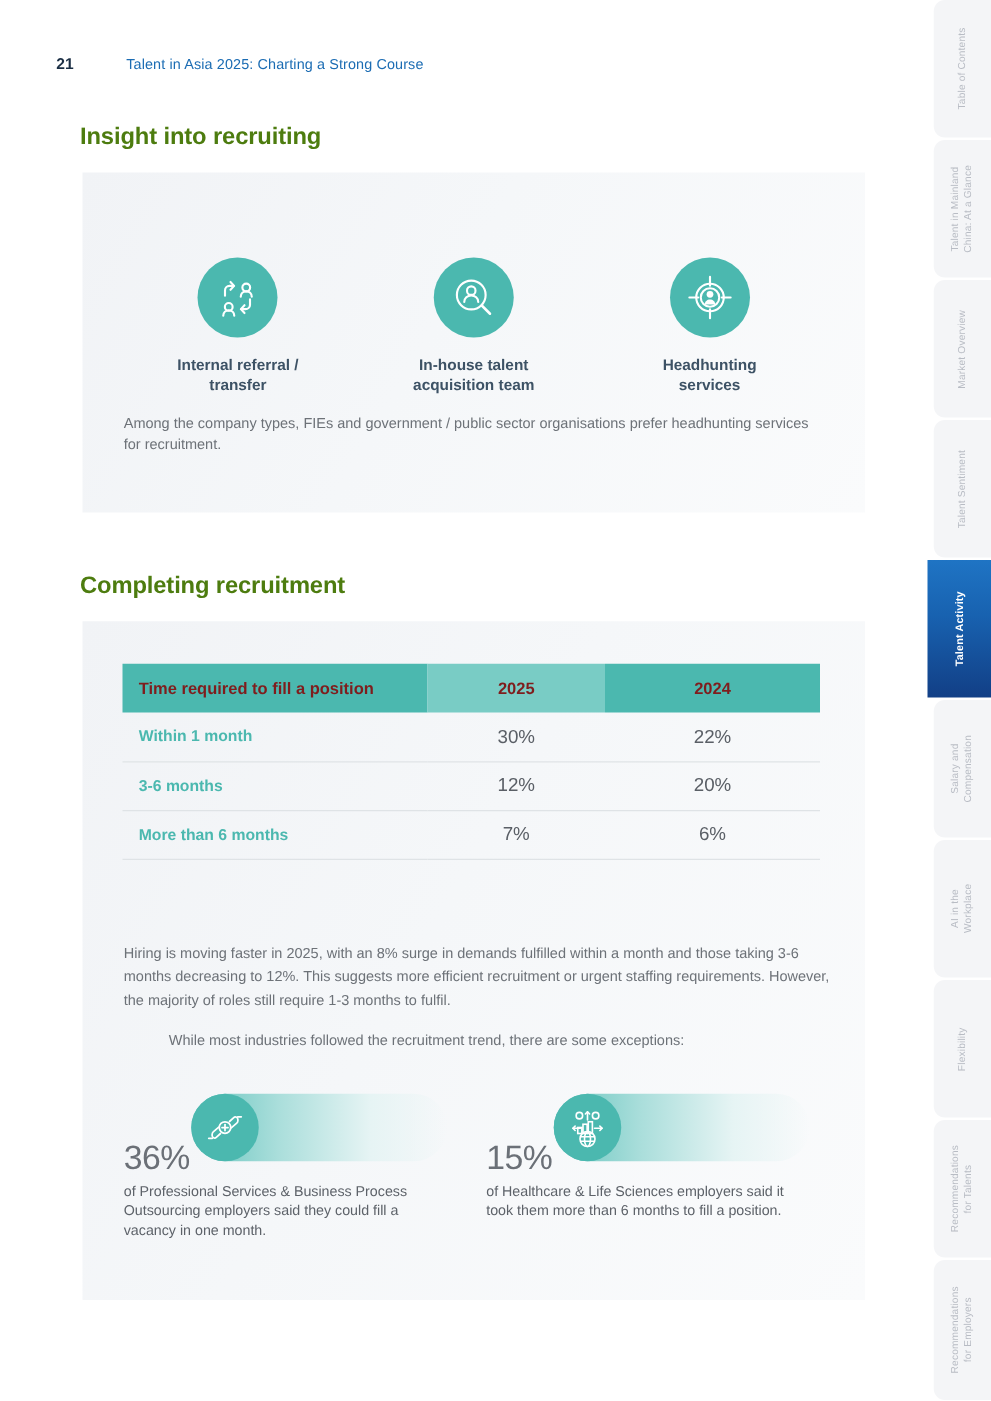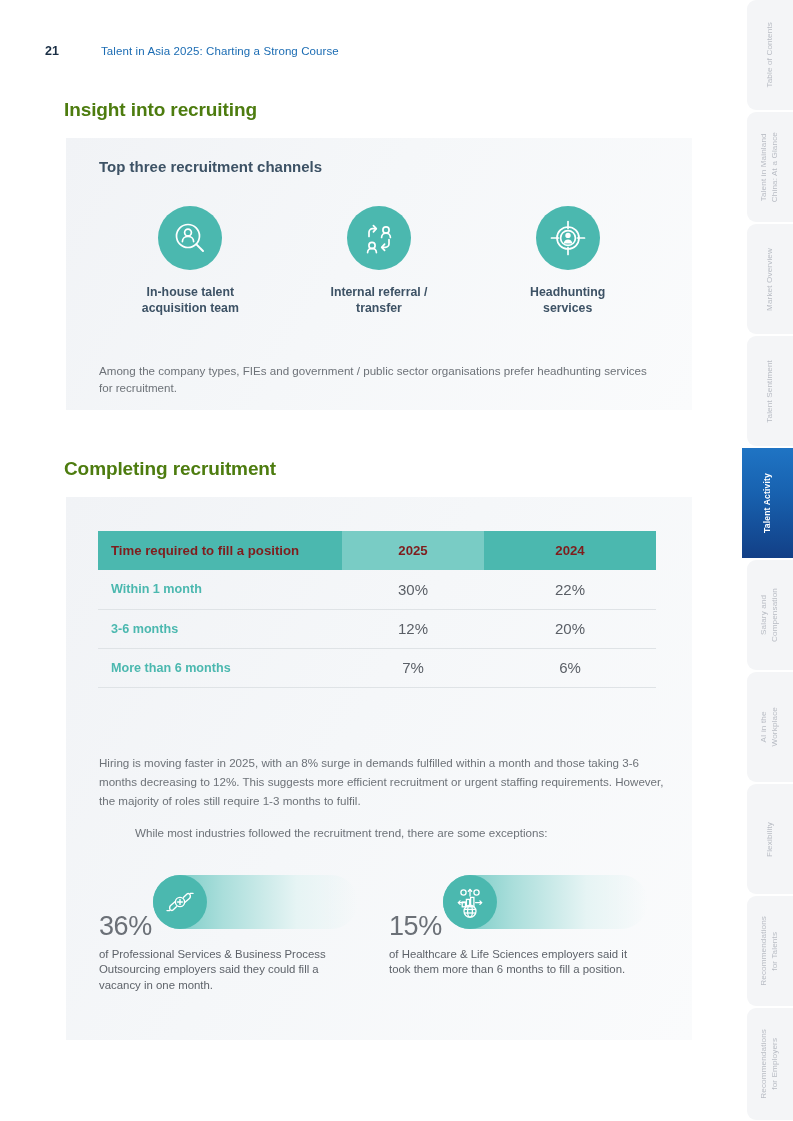--- a/index.html
+++ b/index.html
@@ -107,21 +107,21 @@
     font-weight: bold;
     color: #3d5265;
     text-align: center;
     line-height: 1.32;
     white-space: pre-line;
   }
 
   .panel-note {
     position: absolute;
     left: 33px;
-    top: 224px;
+    top: 192px;
     width: 560px;
     font-size: 11.6px;
     color: #6d7278;
     line-height: 1.5;
   }
 
   
   .rec-table {
     position: absolute;
     left: 32px;
@@ -272,52 +272,51 @@
   <div class="page-header">
     <div class="page-number">21</div>
     <div class="header-title">Talent in Asia 2025: Charting a Strong Course</div>
   </div>
 
   <div class="content">
 
     <div class="section-heading" id="heading-insight">Insight into recruiting</div>
 
     <div class="panel" id="panel-channels">
-      <div class="panel-title">Top three recruitment channels</div>
 
       <div class="channels">
-
-        <div class="channel">
-          <div class="channel-icon">
-            <svg width="40" height="40" viewBox="0 0 40 40" fill="none" stroke="#ffffff" stroke-width="1.7">
-              <circle cx="18" cy="18" r="11.5"></circle>
-              <line x1="26.4" y1="26.4" x2="33" y2="33" stroke-linecap="round" stroke-width="2"></line>
-              <circle cx="18" cy="14.5" r="3.4"></circle>
-              <path d="M12.4 23.6c0-3.1 2.5-5.2 5.6-5.2s5.6 2.1 5.6 5.2" stroke-linecap="round"></path>
-            </svg>
-          </div>
-          <div class="channel-label">In-house talent
-acquisition team</div>
-        </div>
 
         <div class="channel">
           <div class="channel-icon">
             <svg width="40" height="40" viewBox="0 0 40 40" fill="none" stroke="#ffffff" stroke-width="1.7">
               <circle cx="27" cy="12" r="3.1"></circle>
               <path d="M22.6 19.4c0-2.6 2-4.3 4.4-4.3s4.4 1.7 4.4 4.3" stroke-linecap="round"></path>
               <circle cx="13" cy="27.5" r="3.1"></circle>
               <path d="M8.6 34.6c0-2.6 2-4.3 4.4-4.3s4.4 1.7 4.4 4.3" stroke-linecap="round"></path>
               <path d="M10 18.5v-4.2c0-2 1.6-3.6 3.6-3.6h3.2" stroke-linecap="round" stroke-linejoin="round"></path>
               <path d="M14.4 7.6l2.9 3.1-2.9 3.1" stroke-linecap="round" stroke-linejoin="round"></path>
               <path d="M30 21.5v4.2c0 2-1.6 3.6-3.6 3.6h-3.2" stroke-linecap="round" stroke-linejoin="round"></path>
               <path d="M25.6 32.4l-2.9-3.1 2.9-3.1" stroke-linecap="round" stroke-linejoin="round"></path>
             </svg>
           </div>
           <div class="channel-label">Internal referral /
 transfer</div>
+        </div>
+
+        <div class="channel">
+          <div class="channel-icon">
+            <svg width="40" height="40" viewBox="0 0 40 40" fill="none" stroke="#ffffff" stroke-width="1.7">
+              <circle cx="18" cy="18" r="11.5"></circle>
+              <line x1="26.4" y1="26.4" x2="33" y2="33" stroke-linecap="round" stroke-width="2"></line>
+              <circle cx="18" cy="14.5" r="3.4"></circle>
+              <path d="M12.4 23.6c0-3.1 2.5-5.2 5.6-5.2s5.6 2.1 5.6 5.2" stroke-linecap="round"></path>
+            </svg>
+          </div>
+          <div class="channel-label">In-house talent
+acquisition team</div>
         </div>
 
         <div class="channel">
           <div class="channel-icon">
             <svg width="40" height="40" viewBox="0 0 40 40" fill="none" stroke="#ffffff" stroke-width="1.7">
               <circle cx="20" cy="20" r="11"></circle>
               <circle cx="20" cy="20" r="7.4"></circle>
               <line x1="20" y1="3.5" x2="20" y2="10.5" stroke-linecap="round"></line>
               <line x1="20" y1="29.5" x2="20" y2="36.5" stroke-linecap="round"></line>
               <line x1="3.5" y1="20" x2="10.5" y2="20" stroke-linecap="round"></line>

